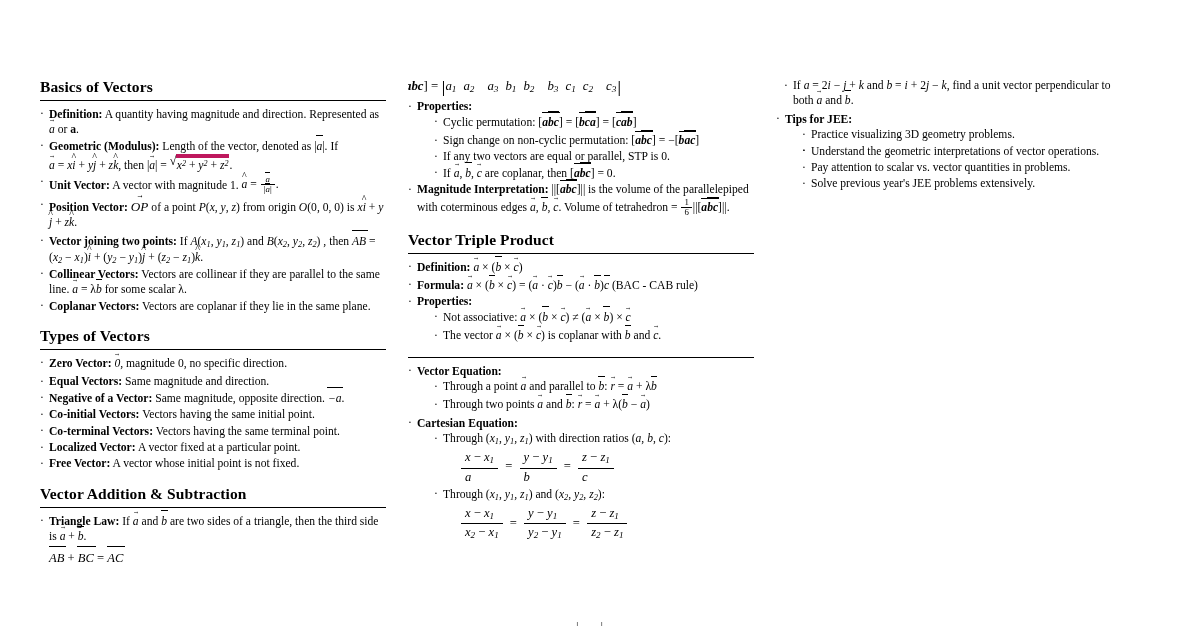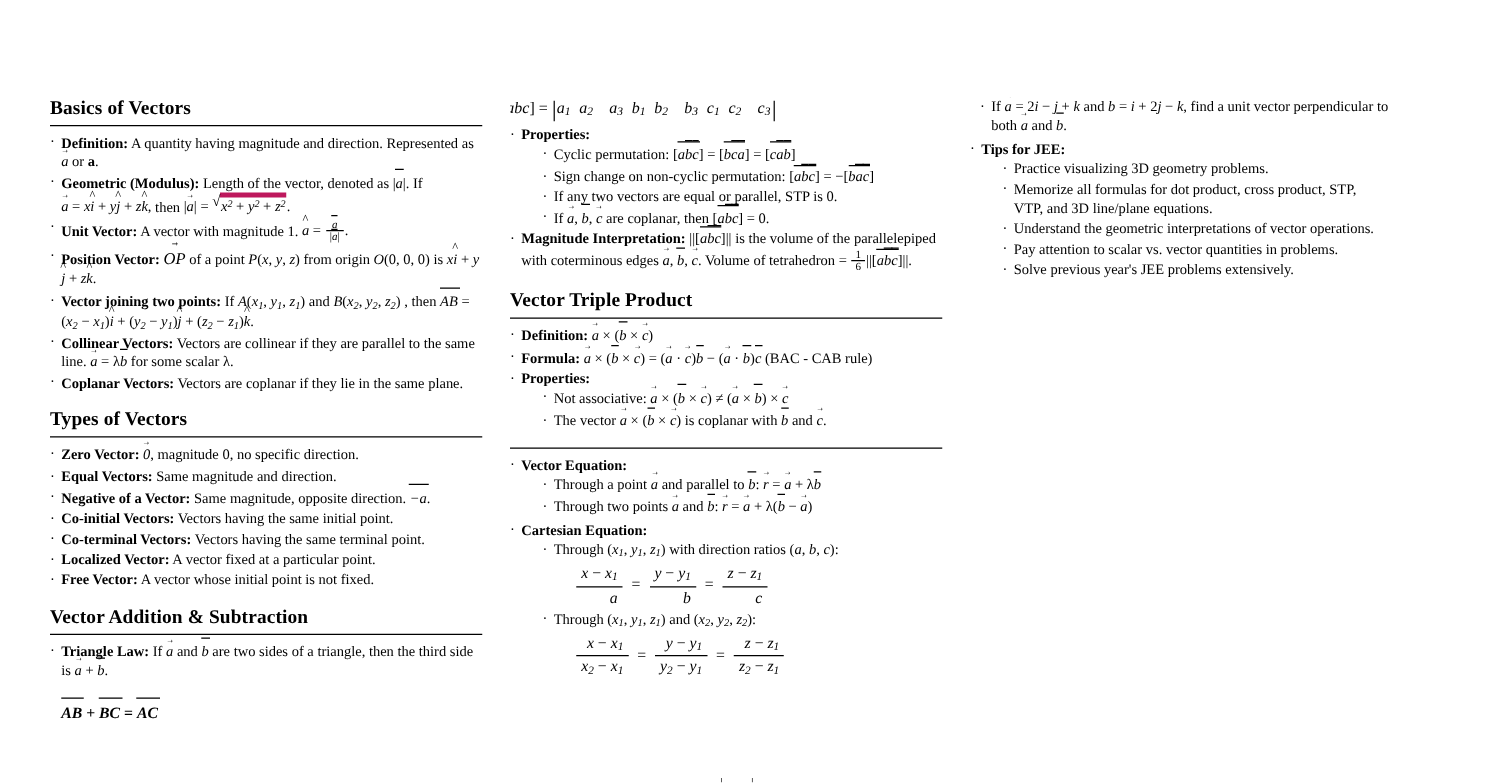--- a/index.html
+++ b/index.html
@@ -117,20 +117,21 @@
     left: 48%;
     transform: translateX(-50%);
     top: -0.62em;
     font-size: 0.86em;
     font-style: normal;
     line-height: 1;
   }
   .ovl {
     position: relative;
     display: inline-block;
+    font-weight: bold;
   }
   .ovl::after {
     content: "";
     position: absolute;
     left: 0; right: -4%;
     top: -0.22em;
     border-top: 1.1px solid #000;
   }
   sub { font-size: 0.72em; vertical-align: -0.24em; font-style: italic; }
   sup { font-size: 0.70em; vertical-align: 0.42em; font-style: italic; }
@@ -142,21 +143,21 @@
     line-height: 1.08;
     margin: 0 1px;
   }
   .frac > .num { display: block; padding: 0 3px; font-size: 0.93em; }
   .frac > .den { display: block; padding: 0 3px; border-top: 1px solid #000; font-size: 0.93em; }
   .frac.small { vertical-align: -0.42em; font-size: 0.82em; }
 
   .bigfrac {
     display: inline-block;
     vertical-align: middle;
-    text-align: right;
+    text-align: left;
     line-height: 1.22;
     margin: 0 4px;
     font-size: 12.6px;
   }
   .bigfrac > .num { display: block; padding: 0 4px 1px 4px; }
   .bigfrac > .den { display: block; padding: 1px 4px 0 4px; border-top: 1.1px solid #000; }
 
   .dispmath {
     font-size: 12.6px;
     line-height: 1.5;
@@ -327,21 +328,21 @@
       </div>
 
       <div class="section-wrap">
         <h2 class="section">Vector Addition &amp; Subtraction</h2>
         <hr class="rule">
         <ul class="lvl1">
           <li class="item">
             <span class="bullet">·</span>
             <span class="lbl">Triangle Law:</span>
             <span> If <span class="vecarrow m">a</span> and <span class="vec m">b</span> are two sides of a triangle, then the third side is <span class="vecarrow m">a</span> + <span class="vec m">b</span>.</span>
-            <div class="dispmath" style="margin-left:0;margin-top:17px;font-weight:bold;">
+            <div class="dispmath" style="margin-left:0;margin-top:5px;">
               <span class="vec m">AB</span> + <span class="vec m">BC</span> = <span class="vec m">AC</span>
             </div>
           </li>
         </ul>
       </div>
 
     </div>
 
     <div class="col col--mid">
 
@@ -480,21 +481,20 @@
         <li class="item">
           <span class="bullet">·</span>
           <span class="lbl">Tips for JEE:</span>
           <ul class="lvl2">
             <li class="item">
               <span class="bullet">·</span>
               <span>Practice visualizing 3D geometry problems.</span>
             </li>
             <li class="item">
               <span class="bullet">·</span>
-              <span>Memorize all formulas for dot product, cross product, STP, VTP, and 3D line/plane equations.</span>
             </li>
             <li class="item">
               <span class="bullet">·</span>
               <span>Understand the geometric interpretations of vector operations.</span>
             </li>
             <li class="item">
               <span class="bullet">·</span>
               <span>Pay attention to scalar vs. vector quantities in problems.</span>
             </li>
             <li class="item">

